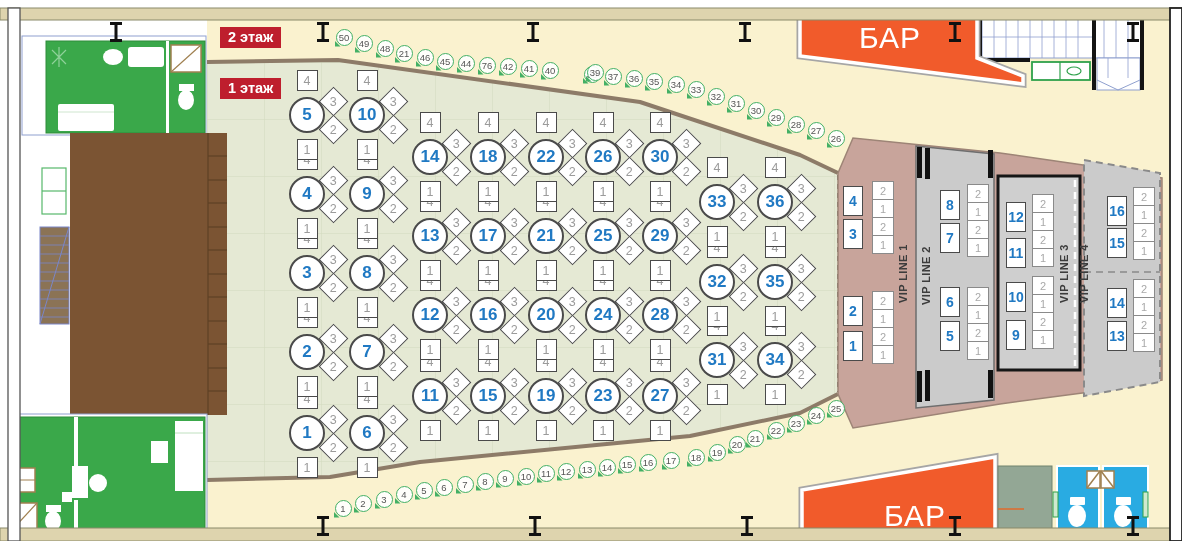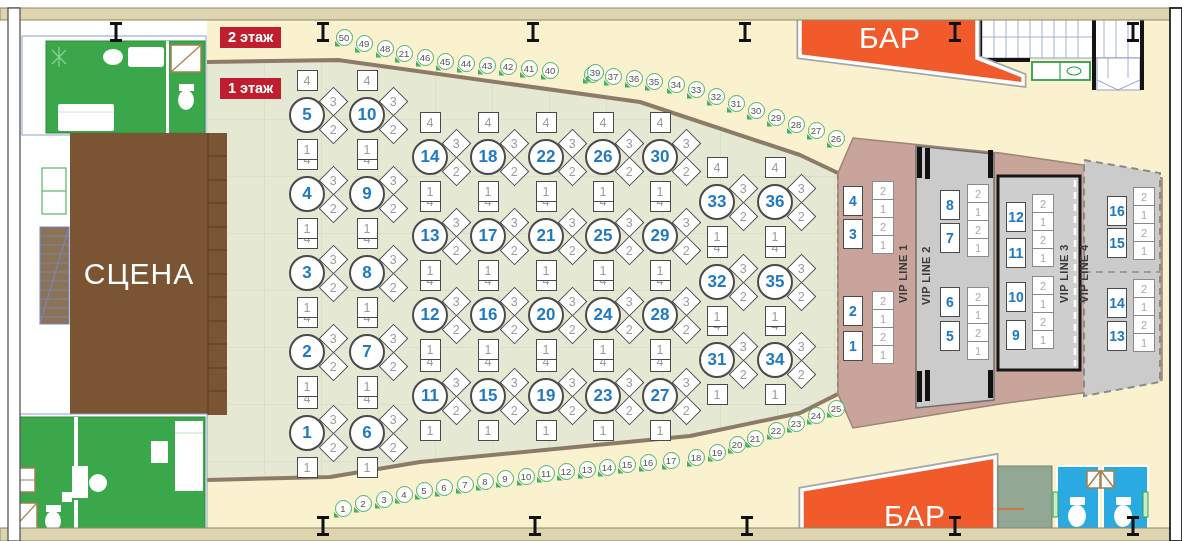--- a/index.html
+++ b/index.html
@@ -899,33 +899,32 @@
       <div class="marker" style="left: 687.5px; top: 80.5px;">33</div>
       <div class="marker" style="left: 667.5px; top: 75.5px;">34</div>
       <div class="marker" style="left: 645.5px; top: 72.5px;">35</div>
       <div class="marker" style="left: 625.5px; top: 69.5px;">36</div>
       <div class="marker" style="left: 604.5px; top: 67.5px;">37</div>
       <div class="marker" style="left: 583.5px; top: 65.5px;">38</div>
       <div class="marker" style="left: 562.5px; top: 63.5px; margin-left: 24px;">39</div>
       <div class="marker" style="left: 541.5px; top: 61.5px;">40</div>
       <div class="marker" style="left: 520.5px; top: 59.5px;">41</div>
       <div class="marker" style="left: 499.5px; top: 57.5px;">42</div>
-      <div class="marker" style="left: 478.5px; top: 56.5px;">43</div>
+      <div class="marker" style="left: 478.5px; top: 56.5px;">76</div>
       <div class="marker" style="left: 457.5px; top: 54.5px;">44</div>
       <div class="marker" style="left: 436.5px; top: 52.5px;">45</div>
       <div class="marker" style="left: 416.5px; top: 48.5px;">46</div>
       <div class="marker" style="left: 395.5px; top: 44.5px;">21</div>
       <div class="marker" style="left: 376.5px; top: 39.5px;">48</div>
       <div class="marker" style="left: 355.5px; top: 34.5px;">49</div>
       <div class="marker" style="left: 335.5px; top: 28.5px; text-align: center;">50</div>
     </div>
 
 <div class="badge" id="badge-floor2">2 этаж</div>
 <div class="badge" id="badge-floor1">1 этаж</div>
-<div class="stage-label flexc">СЦЕНА</div>
 <div class="bar-label flexc" id="bar-top-label">БАР</div>
 <div class="bar-label flexc" id="bar-bottom-label">БАР</div>
 <div class="viplabel" style="left:897px;top:303px;">VIP LINE 1</div>
 <div class="viplabel" style="left:920px;top:305px;">VIP LINE 2</div>
 <div class="viplabel" style="left:1058px;top:303px;">VIP LINE 3</div>
 <div class="viplabel" style="left:1078px;top:303px;">VIP LINE 4</div>
 
 </div>
 
 </body></html>

